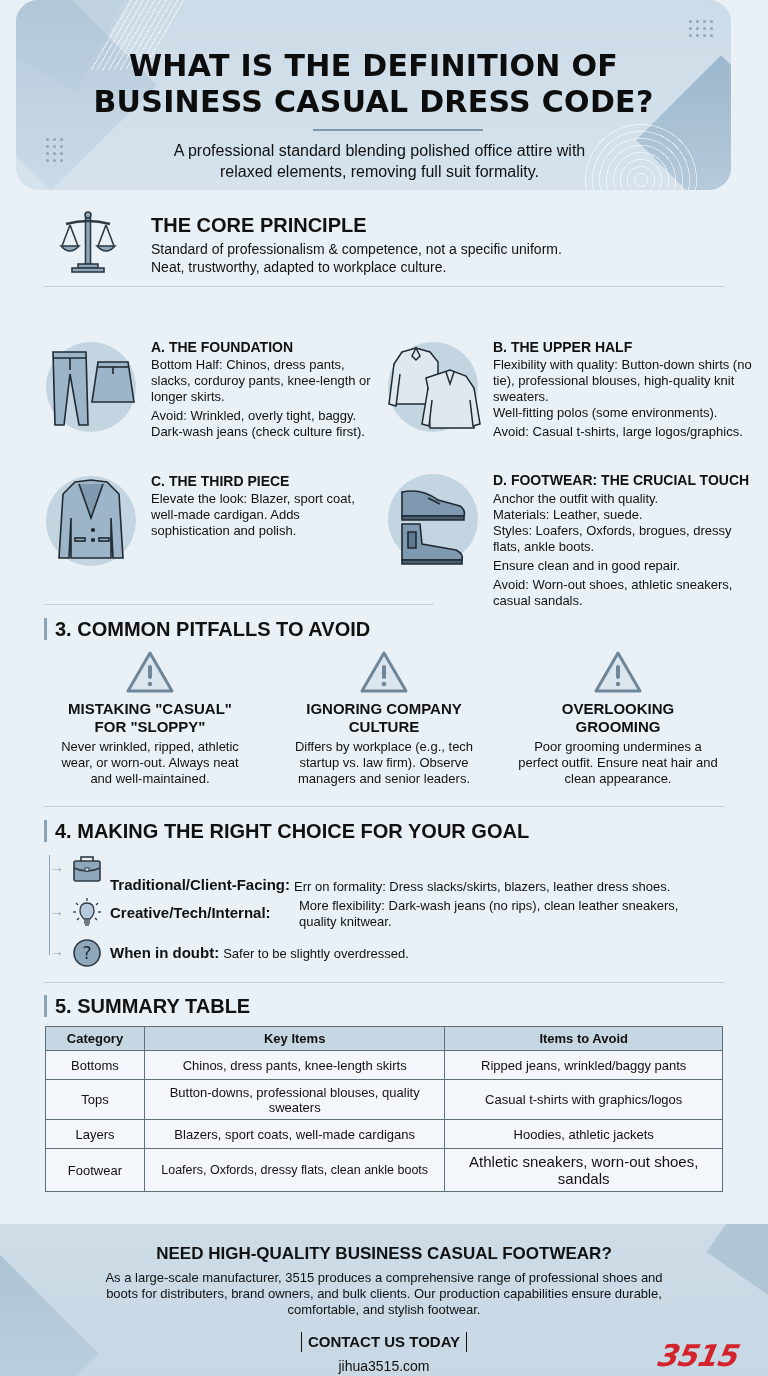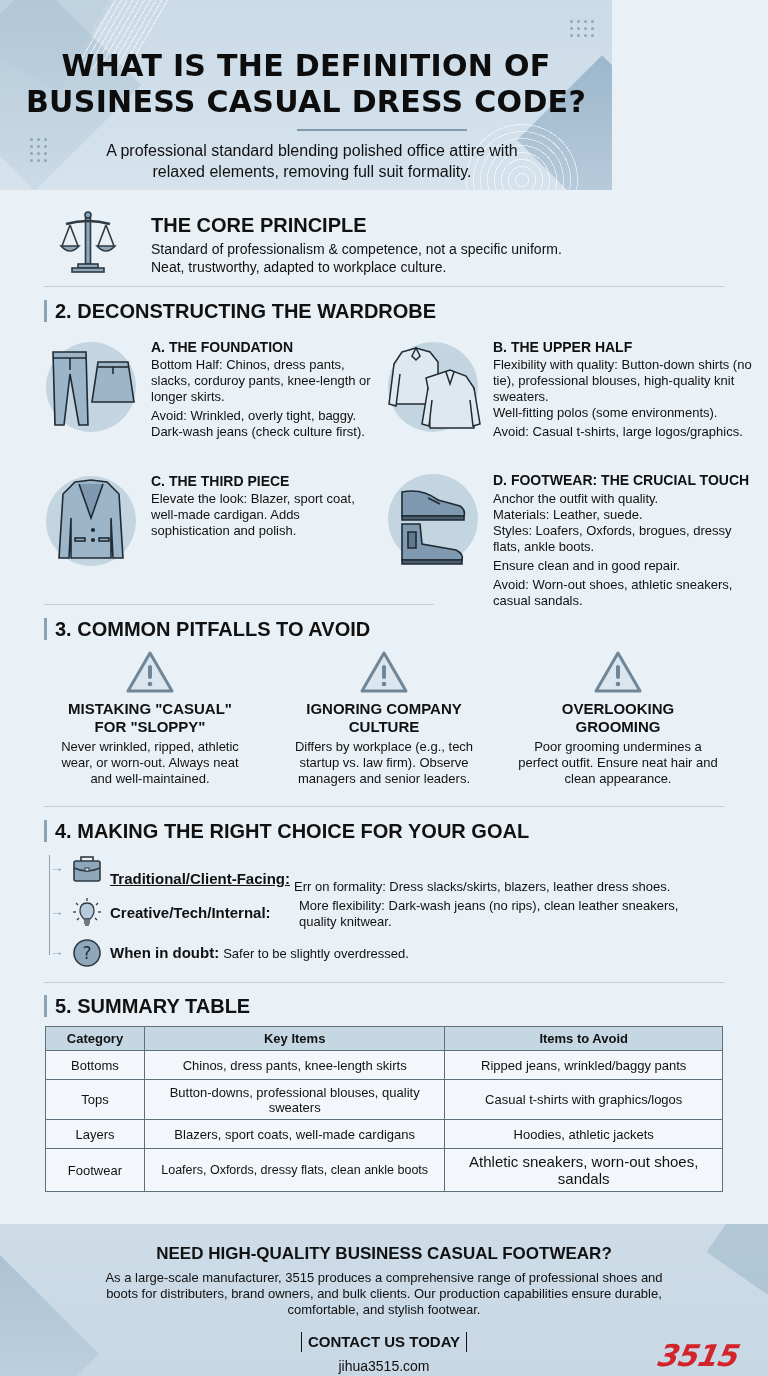--- a/index.html
+++ b/index.html
@@ -7,23 +7,24 @@
   body {
     font-family: "Liberation Sans", "DejaVu Sans", sans-serif;
     color: #111;
     background: #eaf1f6;
     position: relative;
   }
   .page { position: relative; width: 768px; height: 1376px; }
 
   
   .header {
-    position: absolute; left: 0; top: 0; width: 612px; height: 190px;
+    position: absolute; left: 16px; top: 0; width: 715px; height: 190px;
     background: linear-gradient(180deg, #cbdbe7 0%, #d6e3ed 100%);
     overflow: hidden;
+    border-radius: 22px;
   }
   .hdr-deco-left {
     position: absolute; left: -40px; top: 10px; width: 150px; height: 150px;
     background: linear-gradient(135deg, #a9c0d2 0%, #c6d7e4 100%);
     transform: rotate(45deg); opacity: 0.7;
   }
   .hdr-deco-left2 {
     position: absolute; left: -60px; top: -60px; width: 160px; height: 120px;
     background: #b7cbda; transform: rotate(30deg); opacity: .6;
   }
@@ -195,21 +196,20 @@
       <rect x="14" y="58" width="32" height="4"></rect>
     </g>
   </svg>
   <div class="core-title">THE CORE PRINCIPLE</div>
   <div class="core-text">
     <div>Standard of professionalism &amp; competence, not a specific uniform.</div>
     <div>Neat, trustworthy, adapted to workplace culture.</div>
   </div>
   <div class="hr" style="left:44px;top:286px;width:680px;"></div>
 
-  <div class="section-h" style="top:300px;">2. DECONSTRUCTING THE WARDROBE</div>
 
   <div class="w-circle" style="left:46px;top:342px;"></div>
   <svg class="w-icon" style="left:46px;top:342px;" width="95" height="90" viewBox="0 0 95 90">
     <g stroke="#1f2a33" stroke-width="1.6" fill="#9cb5c8">
       <path d="M7 10 L40 10 L42 83 L33 83 L24 32 L18 83 L9 83 Z"></path>
       <line x1="7" y1="16" x2="40" y2="16" fill="none"></line>
       <line x1="24" y1="16" x2="24" y2="28" fill="none"></line>
       <path d="M52 20 L82 20 L88 60 L46 60 Z"></path>
       <line x1="52" y1="25" x2="82" y2="25" fill="none"></line>
       <line x1="67" y1="25" x2="67" y2="32" fill="none"></line>
@@ -325,21 +325,21 @@
   <div class="tree-line"></div>
 
   <div class="choice" style="left:50px;top:854px;">
     <span class="arrow" style="margin-top:5px;">→</span>
     <svg class="ico" viewBox="0 0 30 30">
       <rect x="9" y="3" width="12" height="5" fill="none" stroke="#2e3a44" stroke-width="1.6"></rect>
       <rect x="2" y="7" width="26" height="20" rx="2" fill="#8ea7bb" stroke="#2e3a44" stroke-width="1.6"></rect>
       <path d="M2 14 Q15 20 28 14" fill="none" stroke="#2e3a44" stroke-width="1.4"></path>
       <rect x="13" y="14" width="4" height="3" fill="#dfe8ef" stroke="#2e3a44" stroke-width="1"></rect>
     </svg>
-    <span class="lbl" style="margin-top:16px;text-decoration:underline;">Traditional/Client-Facing:</span>
+    <span class="lbl" style="margin-top:22px;">Traditional/Client-Facing:</span>
     <span class="desc" style="margin-top:25px;white-space:nowrap;">Err on formality: Dress slacks/skirts, blazers, leather dress shoes.</span>
   </div>
 
   <div class="choice" style="left:50px;top:898px;">
     <span class="arrow" style="margin-top:5px;">→</span>
     <svg class="ico" viewBox="0 0 30 30">
       <g stroke="#2e3a44" stroke-width="1.3" fill="none">
         <line x1="15" y1="0" x2="15" y2="3"></line>
           <line x1="4" y1="5" x2="6" y2="7"></line>
           <line x1="26" y1="5" x2="24" y2="7"></line>

